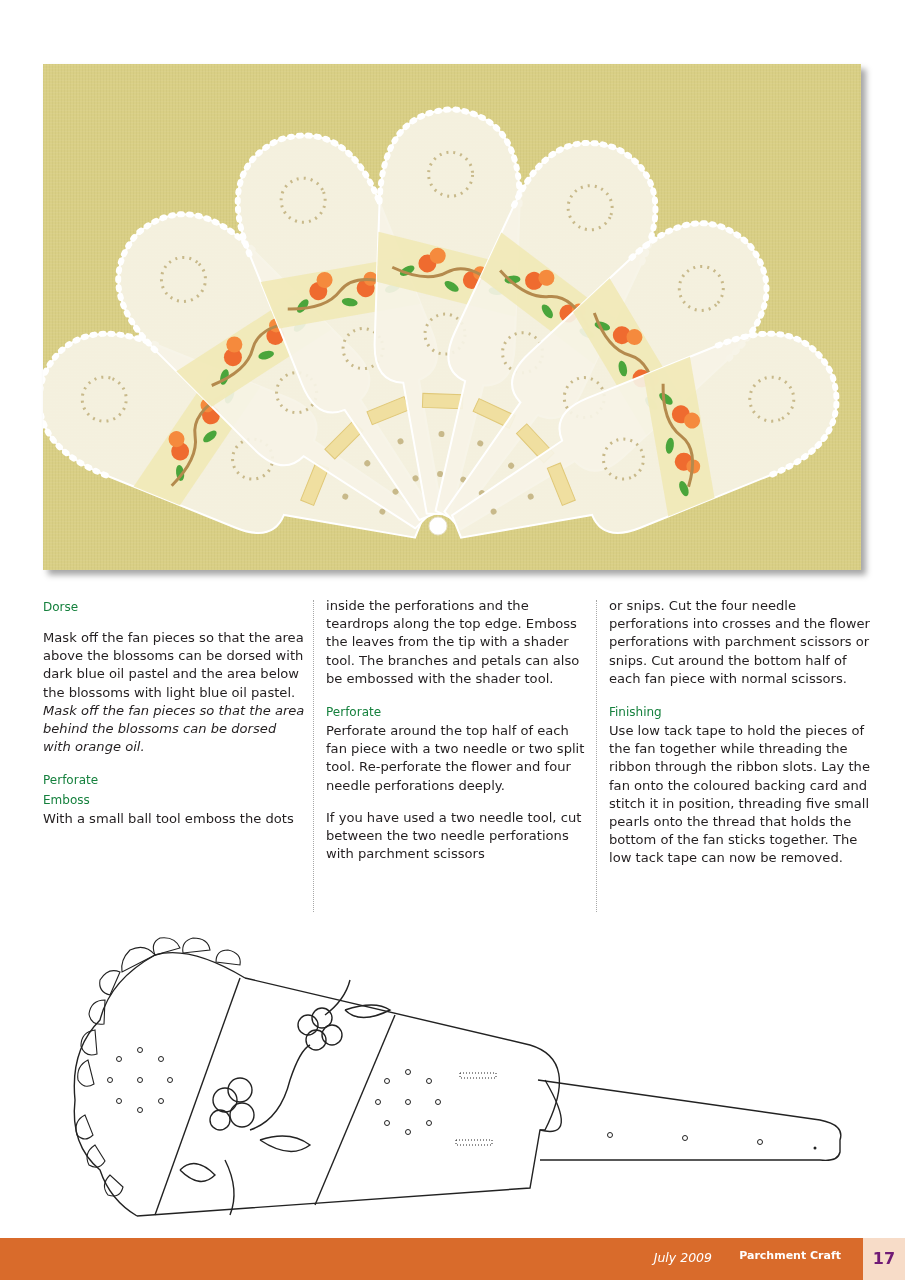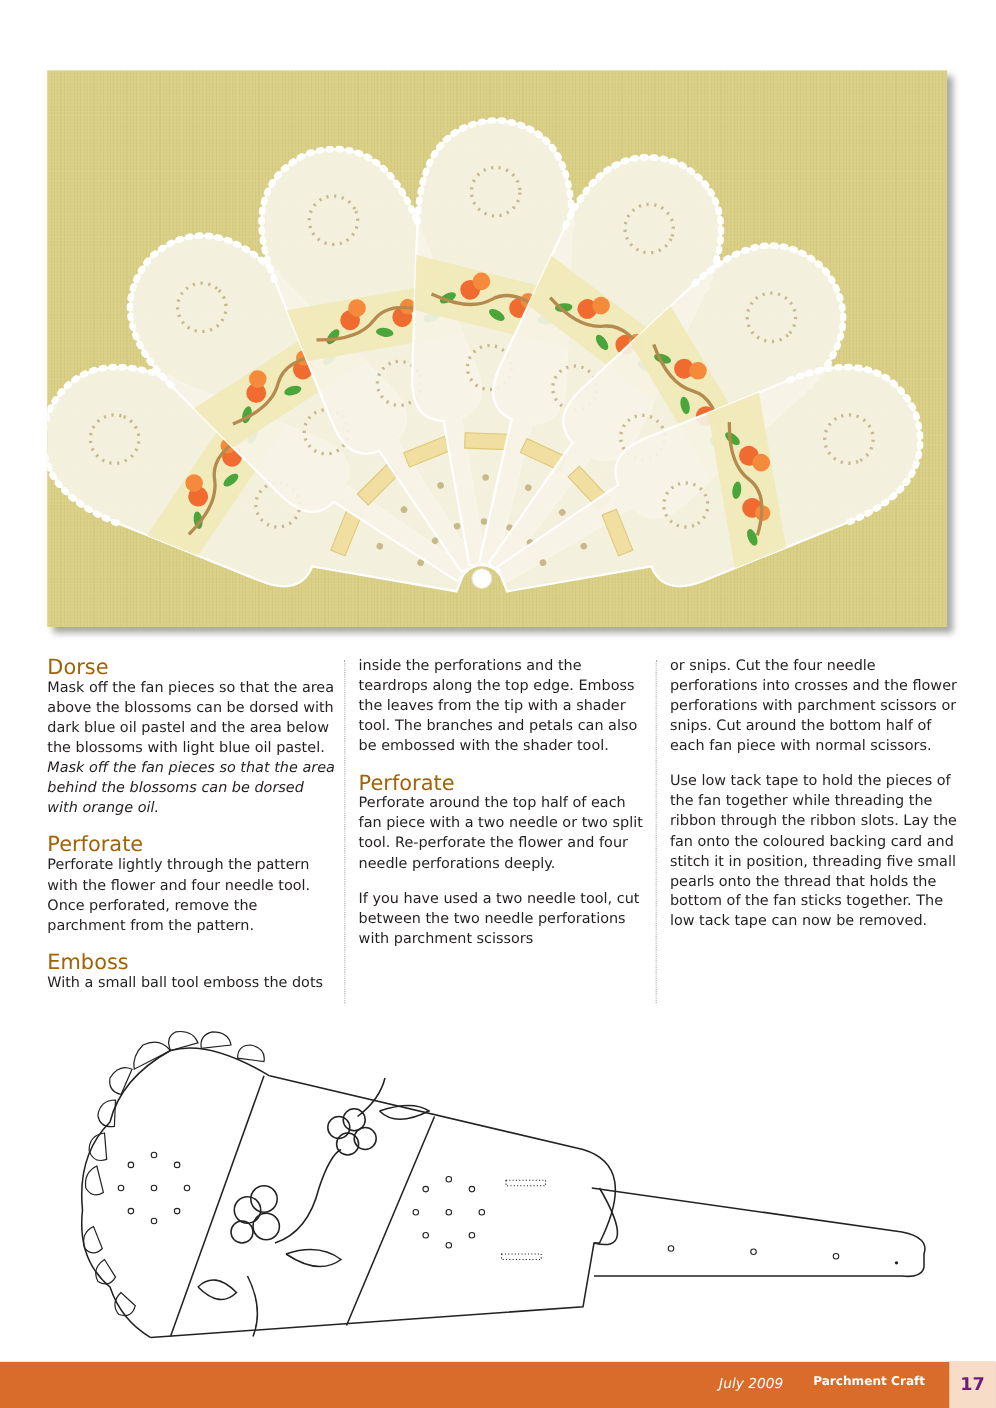--- a/index.html
+++ b/index.html
@@ -10,23 +10,23 @@
            background-image:
              repeating-linear-gradient(0deg, rgba(255,255,255,0.05) 0 1px, transparent 1px 3px),
              repeating-linear-gradient(90deg, rgba(120,110,40,0.06) 0 1px, transparent 1px 3px);
            box-shadow: 5px 5px 6px rgba(0,0,0,0.35); }
   .photo svg { position:absolute; left:0; top:0; }
   .col { position:absolute; top:597px; width:262px; font-size:13.1px; line-height:18.2px; }
   .col1 { left:43px; }
   .col2 { left:326px; }
   .col3 { left:609px; width:262px; }
   .divider { position:absolute; top:600px; width:0; height:312px; border-left:1px dotted #a8a8a8; }
-  .h { color:#a16207; font-size:19px; line-height:20px; margin:0; font-weight:normal; }
+  .h { color:#15803d; font-size:12px; line-height:20px; margin:0; font-weight:normal; }
   .p { margin:0 0 14px 0; }
-  .p.tight { margin-bottom:0; }
+  .p.tight { margin-bottom:0;margin-top:12px; }
   .it { font-style:italic; }
   .pattern { position:absolute; left:60px; top:930px; }
   .footer { position:absolute; left:0; top:1238px; width:905px; height:58px; background:#d96b2b; }
   .footer .date { position:absolute; right:193px; top:12px; color:#fff; font-style:italic; font-size:12.5px; }
   .footer .mag { position:absolute; right:64px; top:11px; color:#fff; font-weight:bold; font-size:11px; }
   .footer .pg { position:absolute; right:0; top:0; width:42px; height:42px; background:#f7dcc8;
                 color:#701a75; font-weight:bold; font-size:16px; text-align:center; line-height:42px; }
 </style>
 </head>
 <body>
@@ -65,38 +65,38 @@
       <circle cx="0" cy="-8" r="9" fill="#ffffff" stroke="#e8e2cc"></circle>
     </g>
   </svg>
 </div>
 
 <div class="col col1">
   <h3 class="h">Dorse</h3>
   <p class="p tight">Mask off the fan pieces so that the area above the blossoms can be dorsed with dark blue oil pastel and the area below the blossoms with light blue oil pastel.</p>
   <p class="p it">Mask off the fan pieces so that the area behind the blossoms can be dorsed with orange oil.</p>
   <h3 class="h">Perforate</h3>
-  <p class="p">Perforate lightly through the pattern with the flower and four needle tool. Once perforated, remove the parchment from the pattern.</p>
   <h3 class="h">Emboss</h3>
   <p class="p">With a small ball tool emboss the dots</p>
 </div>
 
 <div class="divider" style="left:313px;"></div>
 
 <div class="col col2">
   <p class="p">inside the perforations and the teardrops along the top edge. Emboss the leaves from the tip with a shader tool. The branches and petals can also be embossed with the shader tool.</p>
   <h3 class="h">Perforate</h3>
   <p class="p">Perforate around the top half of each fan piece with a two needle or two split tool. Re-perforate the flower and four needle perforations deeply.</p>
   <p class="p">If you have used a two needle tool, cut between the two needle perforations with parchment scissors</p>
 </div>
 
 <div class="divider" style="left:596px;"></div>
 
 <div class="col col3">
   <p class="p">or snips. Cut the four needle perforations into crosses and the flower perforations with parchment scissors or snips. Cut around the bottom half of each fan piece with normal scissors.</p>
+  <h3 class="h">Finishing</h3>
   <p class="p">Use low tack tape to hold the pieces of the fan together while threading the ribbon through the ribbon slots. Lay the fan onto the coloured backing card and stitch it in position, threading five small pearls onto the thread that holds the bottom of the fan sticks together. The low tack tape can now be removed.</p>
 </div>
 
 <div class="pattern">
   <svg width="800" height="300" viewBox="0 0 800 300">
     <g fill="none" stroke="#222" stroke-width="1.4">
 
       <path d="M15,170 Q10,120 40,90 Q50,50 95,25 Q130,15 185,48"></path>
       <path d="M15,170 Q10,215 40,240 Q50,270 77,286"></path>
       <g stroke-width="1.1">

